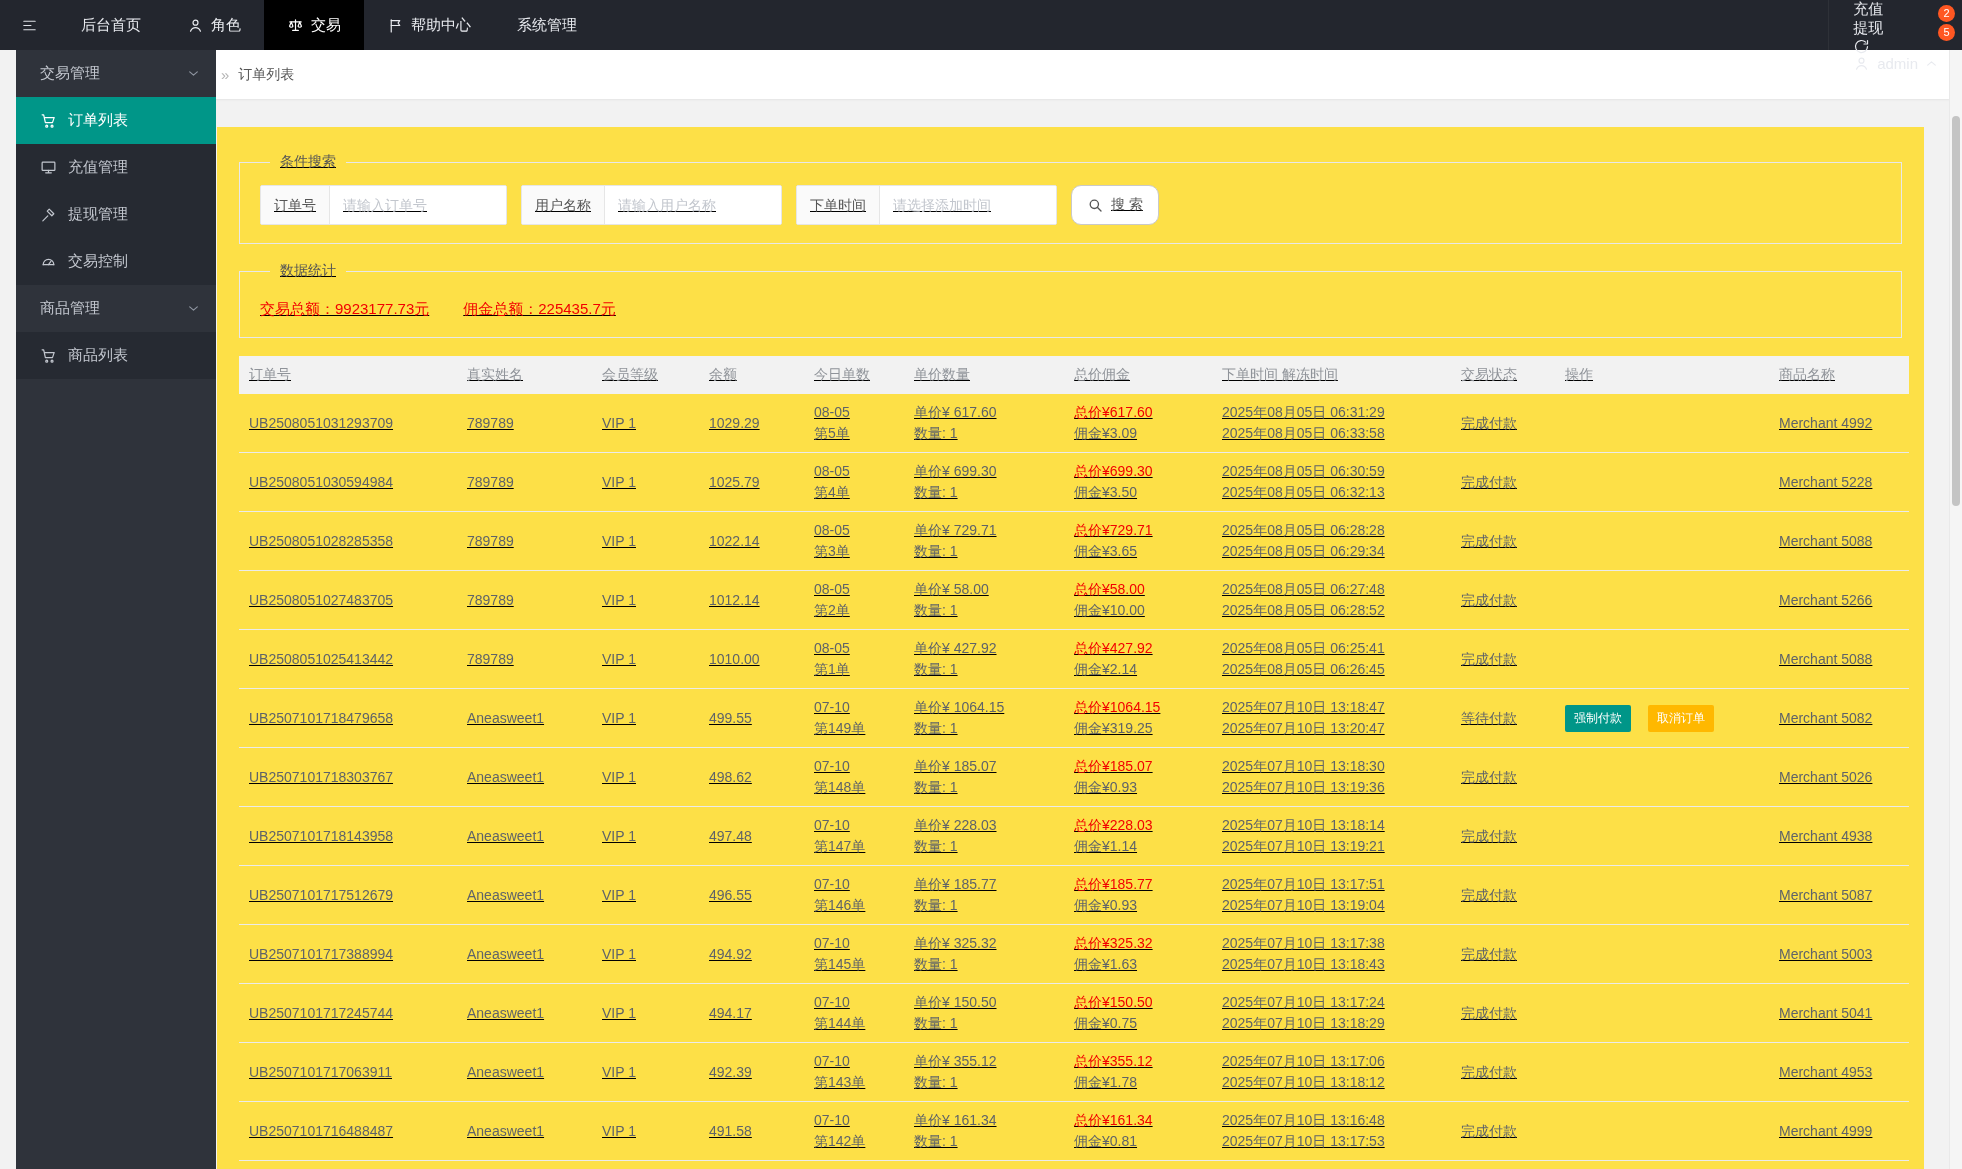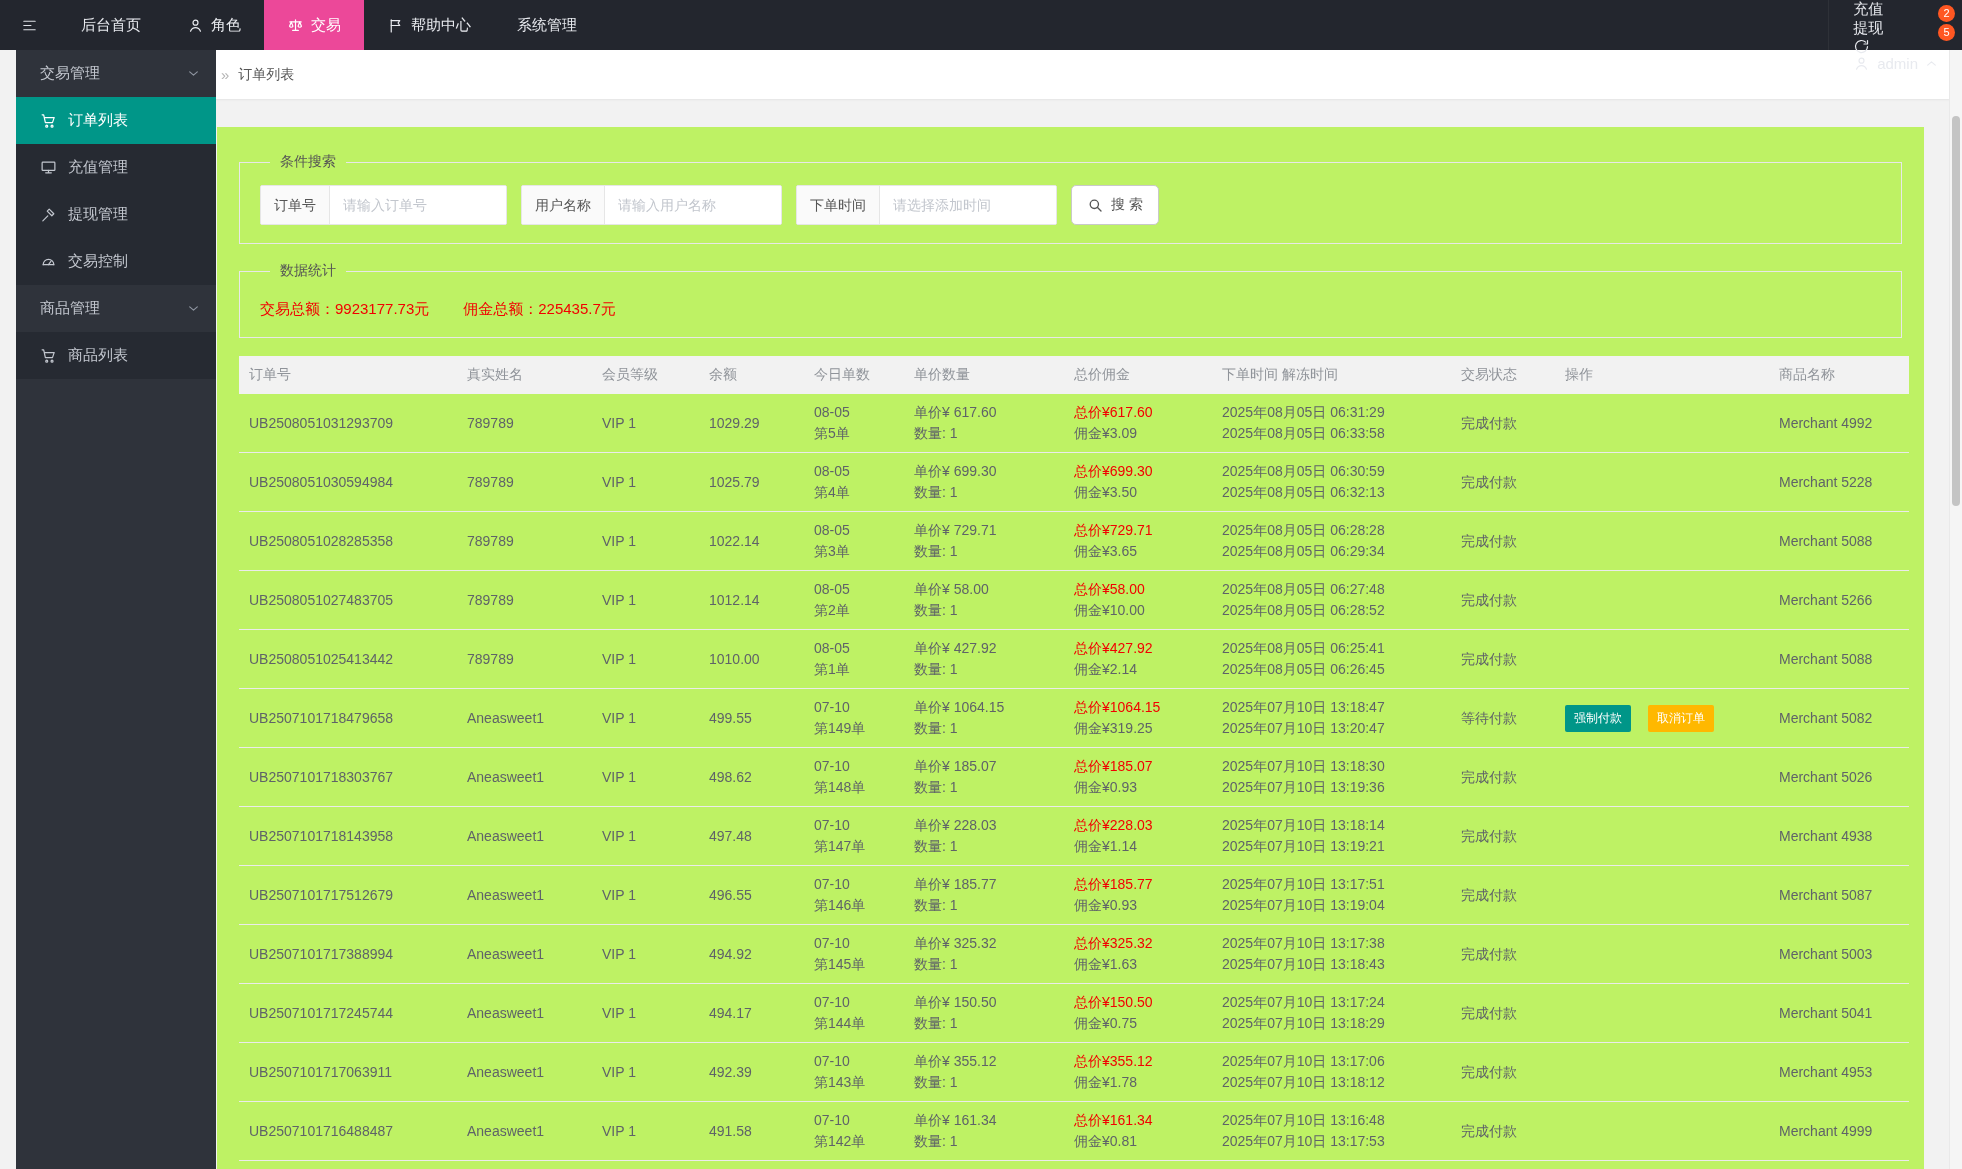--- a/index.html
+++ b/index.html
@@ -8,21 +8,21 @@
 
   
   .topbar{position:absolute;top:0;left:0;right:0;height:50px;background:#23262e;
     display:flex;align-items:stretch;color:#fff;z-index:5;}
   .logo{width:200px;display:flex;align-items:center;justify-content:center;
     font-size:25px;font-weight:bold;letter-spacing:1px;color:#fff;}
   .logo .ver{font-size:10px;font-weight:normal;color:#cfd3dc;margin-left:3px;transform:translateY(-7px);}
   .hamburger{width:58px;display:flex;align-items:center;justify-content:center;color:#dfe2e8;cursor:pointer;}
   .topnav{display:flex;align-items:stretch;}
   .topnav-item{display:flex;align-items:center;gap:7px;padding:0 23px;font-size:15px;color:#e8eaef;cursor:pointer;}
-  .topnav-item.active{background:#ec4899;color:#fff;}
+  .topnav-item.active{background:#000000;color:#fff;}
   .icon svg{display:block;}
   .top-right{margin-left:auto;display:flex;align-items:stretch;flex-direction:column;}
   .top-right-item{position:relative;display:flex;align-items:center;gap:7px;padding:0 24px;
     font-size:15px;color:#e8eaef;cursor:pointer;border-left:1px solid rgba(255,255,255,0.05);}
   .badge{position:absolute;top:5px;right:7px;background:#ff5722;color:#fff;font-size:11px;
     line-height:17px;height:17px;min-width:17px;padding:0 4px;border-radius:9px;text-align:center;box-sizing:border-box;}
 
   
   .sidebar{position:absolute;top:50px;left:16px;bottom:0;width:200px;background:#2f333b;z-index:4;}
   .side-group-header{height:47px;display:flex;align-items:center;justify-content:space-between;
@@ -31,31 +31,31 @@
   .side-panel{background:#262a32;}
   .side-item{height:47px;display:flex;align-items:center;gap:11px;padding:0 24px;color:#c3c7cf;font-size:15px;cursor:pointer;}
   .side-item.active{background:#009688;color:#fff;}
 
   
   .main{position:absolute;top:50px;left:200px;right:12px;bottom:0;display:flex;flex-direction:column;}
   .breadcrumb{height:49px;background:#fff;display:flex;align-items:center;padding:0 21px;
     font-size:14px;color:#555;flex:none;box-shadow:0 1px 2px rgba(0,0,0,0.06);}
   .crumb-arrow{color:#b5b5b5;margin-right:9px;font-size:15px;}
   .content{flex:1;padding:28px 26px 0 17px;overflow:hidden;}
-  .card{background:#bef264;height:100%;box-sizing:border-box;padding-top:26px;}
+  .card{background:#fde047;height:100%;box-sizing:border-box;padding-top:26px;text-decoration:underline;}
 
   fieldset.lay-field{border:1px solid #e8e8e8;margin:0 22px 18px;padding:14px 20px 18px;}
   fieldset.lay-field legend{font-size:14px;color:#555;padding:0 10px;margin-left:10px;}
 
   .search-row{display:flex;gap:14px;align-items:center;}
   .input-group{display:flex;height:40px;border:1px solid #e6e6e6;border-radius:2px;overflow:hidden;background:#fff;box-sizing:border-box;}
   .ig-label{background:#fafafa;border-right:1px solid #e6e6e6;padding:0 13px;line-height:38px;font-size:14px;color:#555;white-space:nowrap;}
   .ig-input{border:none;outline:none;width:150px;padding:0 13px;font-size:14px;color:#333;font-family:inherit;}
   .ig-input::placeholder{color:#c2c6cd;}
-  .search-btn{height:40px;padding:0 15px;background:#fff;border:1px solid #c9c9c9;border-radius:5px;
+  .search-btn{height:40px;padding:0 15px;background:#fff;border:1px solid #c9c9c9;border-radius:10px;
     display:flex;align-items:center;gap:8px;font-size:14px;color:#555;cursor:pointer;font-family:inherit;}
 
   .stats-line{color:#f20000;font-size:15px;margin:6px 0 0;display:flex;gap:34px;}
 
   .table-wrap{margin:0 22px;}
   table{width:100%;border-collapse:collapse;table-layout:fixed;}
   th{background:#f2f2f2;font-weight:normal;text-align:left;color:#8f9399;font-size:14px;
     height:38px;padding:0 10px;white-space:nowrap;overflow:hidden;}
   td{border-bottom:1px solid #ebebeb;padding:8px 10px;font-size:14px;color:#5f6368;
     line-height:21px;vertical-align:middle;overflow:hidden;white-space:nowrap;height:42px;}

